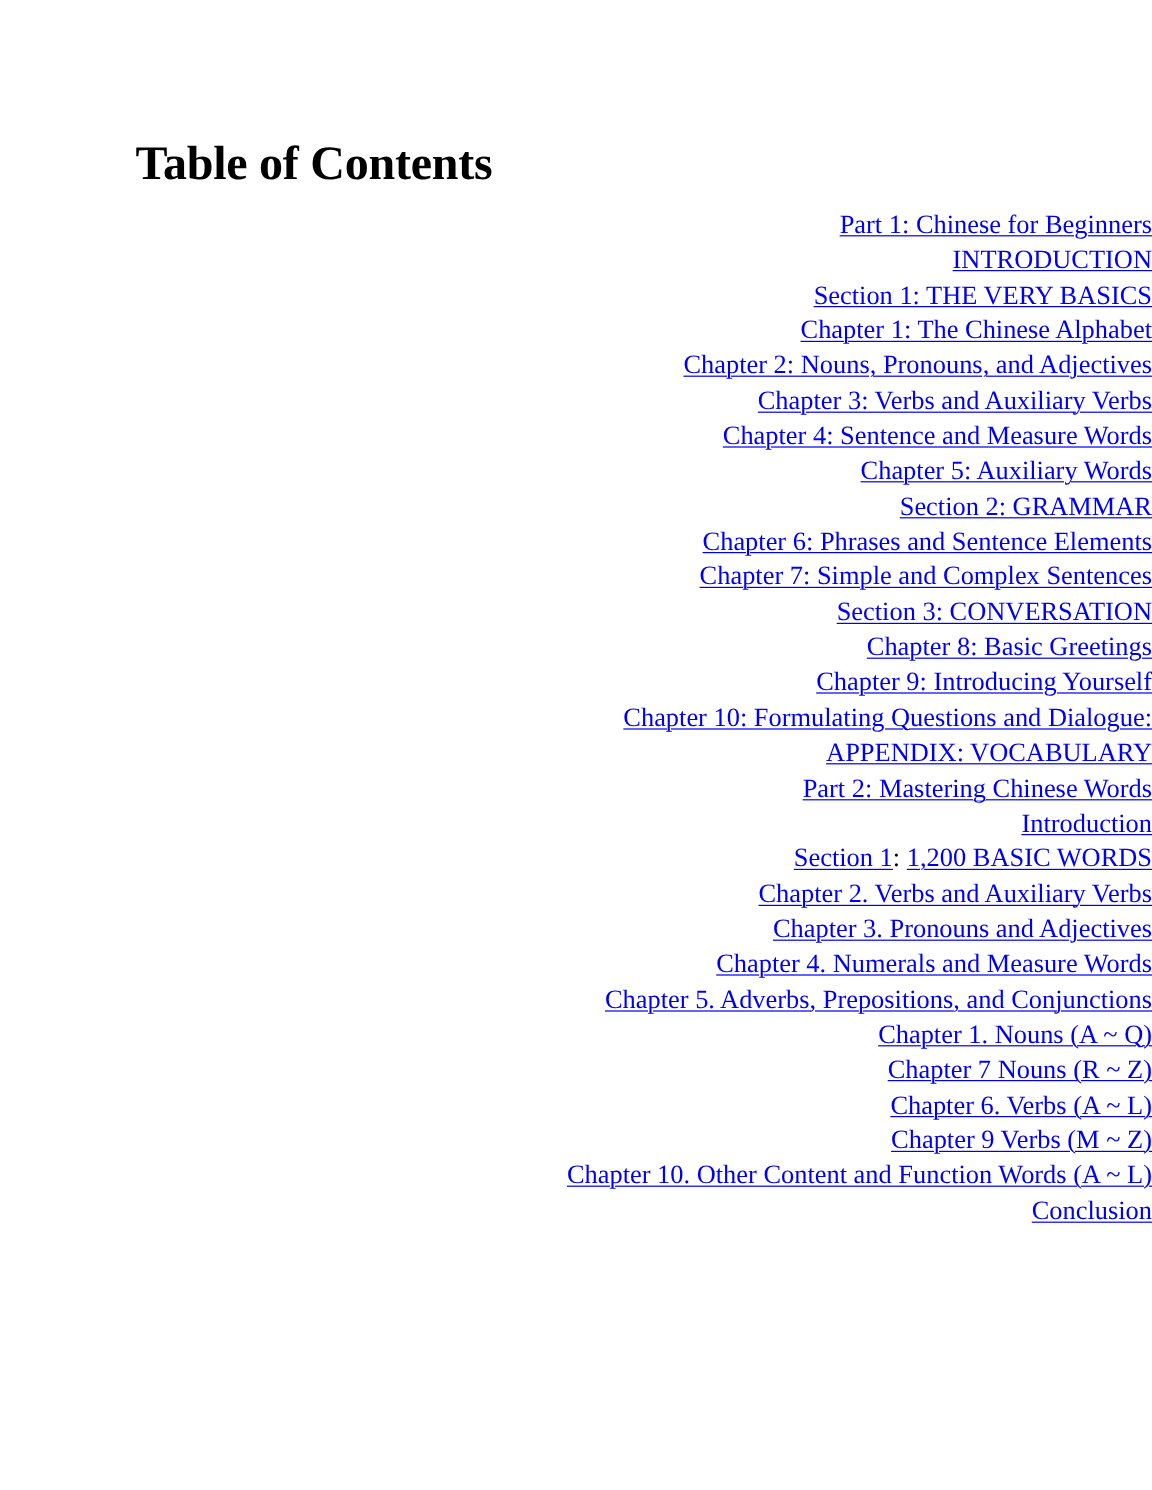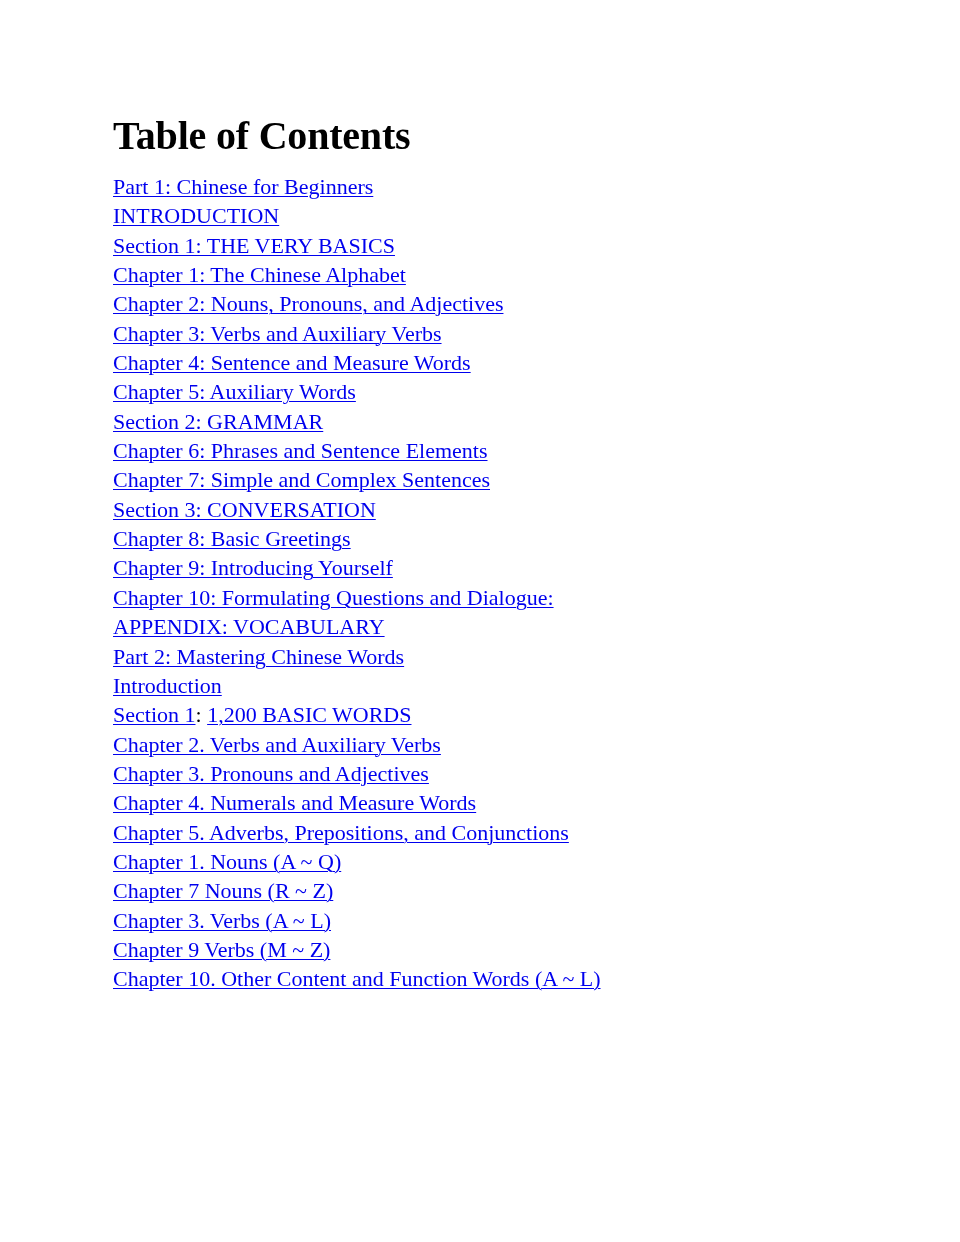--- a/index.html
+++ b/index.html
@@ -26,20 +26,21 @@
       font-weight: bold;
       color: #000000;
       line-height: 44px;
       letter-spacing: -0.2px;
     }
     ul.toc-list {
       list-style: none;
       margin: 0;
       padding: 0;
       margin-top: 14px;
+      text-align: right;
     }
     ul.toc-list li {
       font-size: 22px;
       line-height: 29.35px;
       height: 29.35px;
       white-space: nowrap;
       color: #000000;
     }
     a.toc-link {
       color: #0000ee;
@@ -76,17 +77,18 @@
     <li><a class="toc-link">APPENDIX: VOCABULARY</a></li>
     <li><a class="toc-link">Part 2: Mastering Chinese Words</a></li>
     <li><a class="toc-link">Introduction</a></li>
     <li><a class="toc-link">Section 1</a><span class="sep">:</span> <a class="toc-link">1,200 BASIC WORDS</a></li>
     <li><a class="toc-link">Chapter 2. Verbs and Auxiliary Verbs</a></li>
     <li><a class="toc-link">Chapter 3. Pronouns and Adjectives</a></li>
     <li><a class="toc-link">Chapter 4. Numerals and Measure Words</a></li>
     <li><a class="toc-link">Chapter 5. Adverbs, Prepositions, and Conjunctions</a></li>
     <li><a class="toc-link">Chapter 1. Nouns (A ~ Q)</a></li>
     <li><a class="toc-link">Chapter 7 Nouns (R ~ Z)</a></li>
-    <li><a class="toc-link">Chapter 3. Verbs (A ~ L)</a></li>
+    <li><a class="toc-link">Chapter 6. Verbs (A ~ L)</a></li>
     <li><a class="toc-link">Chapter 9 Verbs (M ~ Z)</a></li>
     <li><a class="toc-link">Chapter 10. Other Content and Function Words (A ~ L)</a></li>
+    <li><a class="toc-link">Conclusion</a></li>
   </ul>
 </div>
 
 </body></html>

